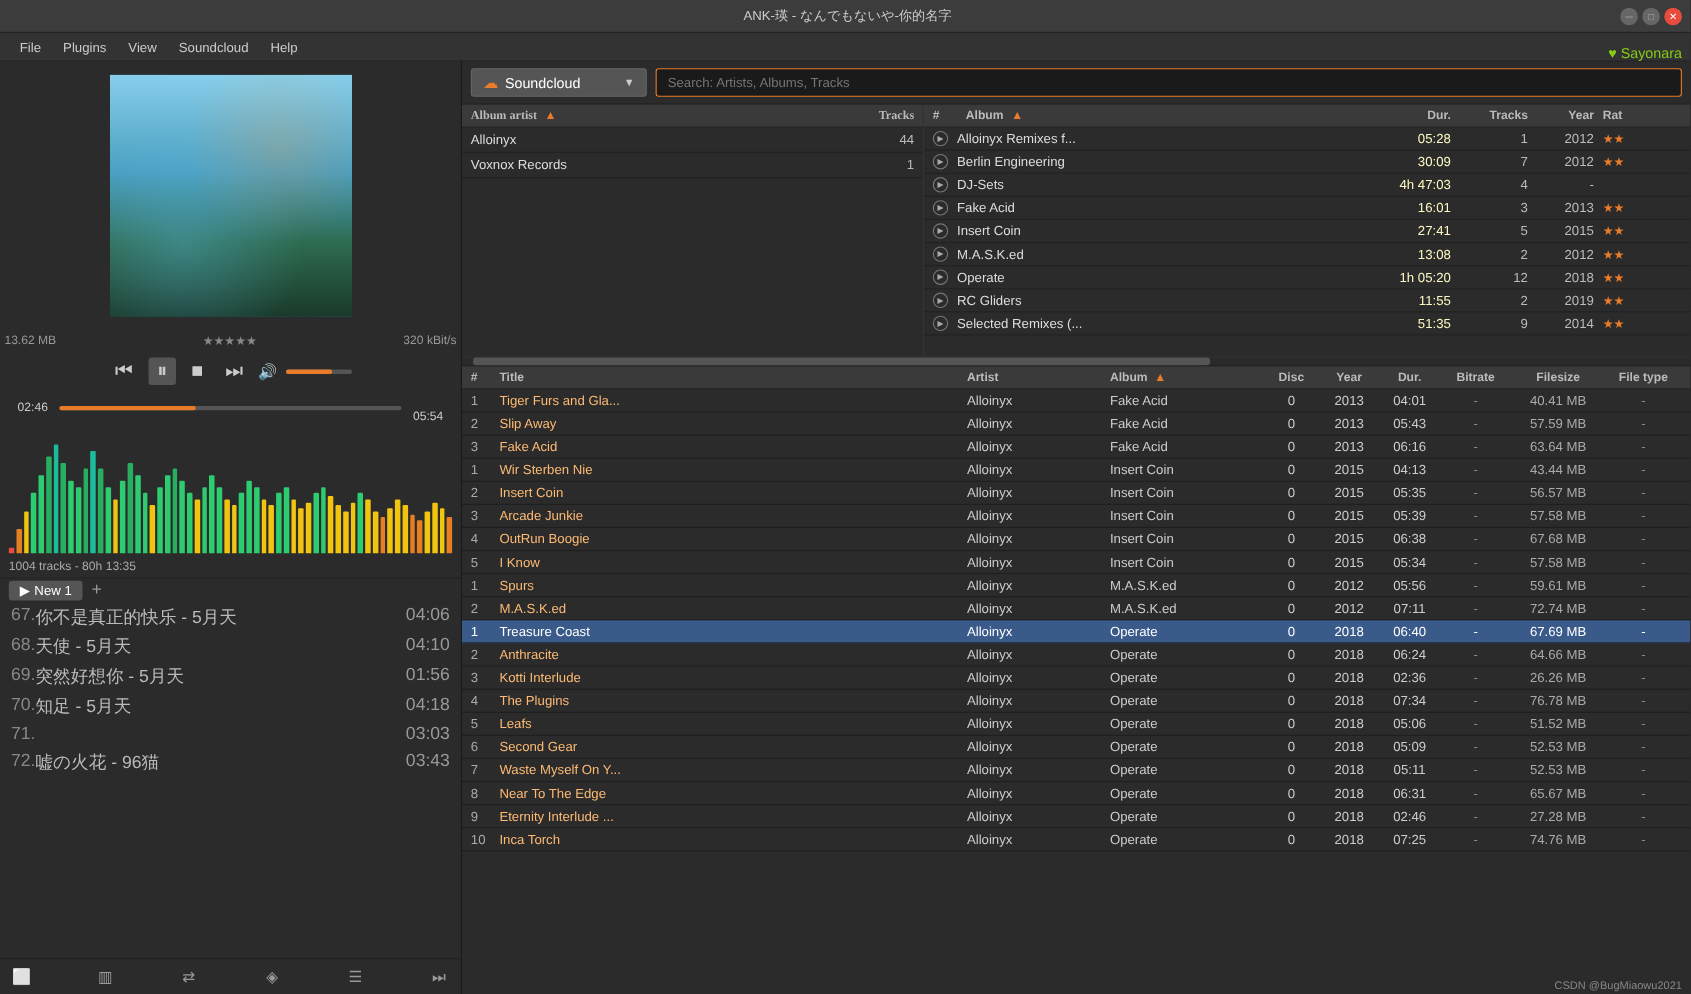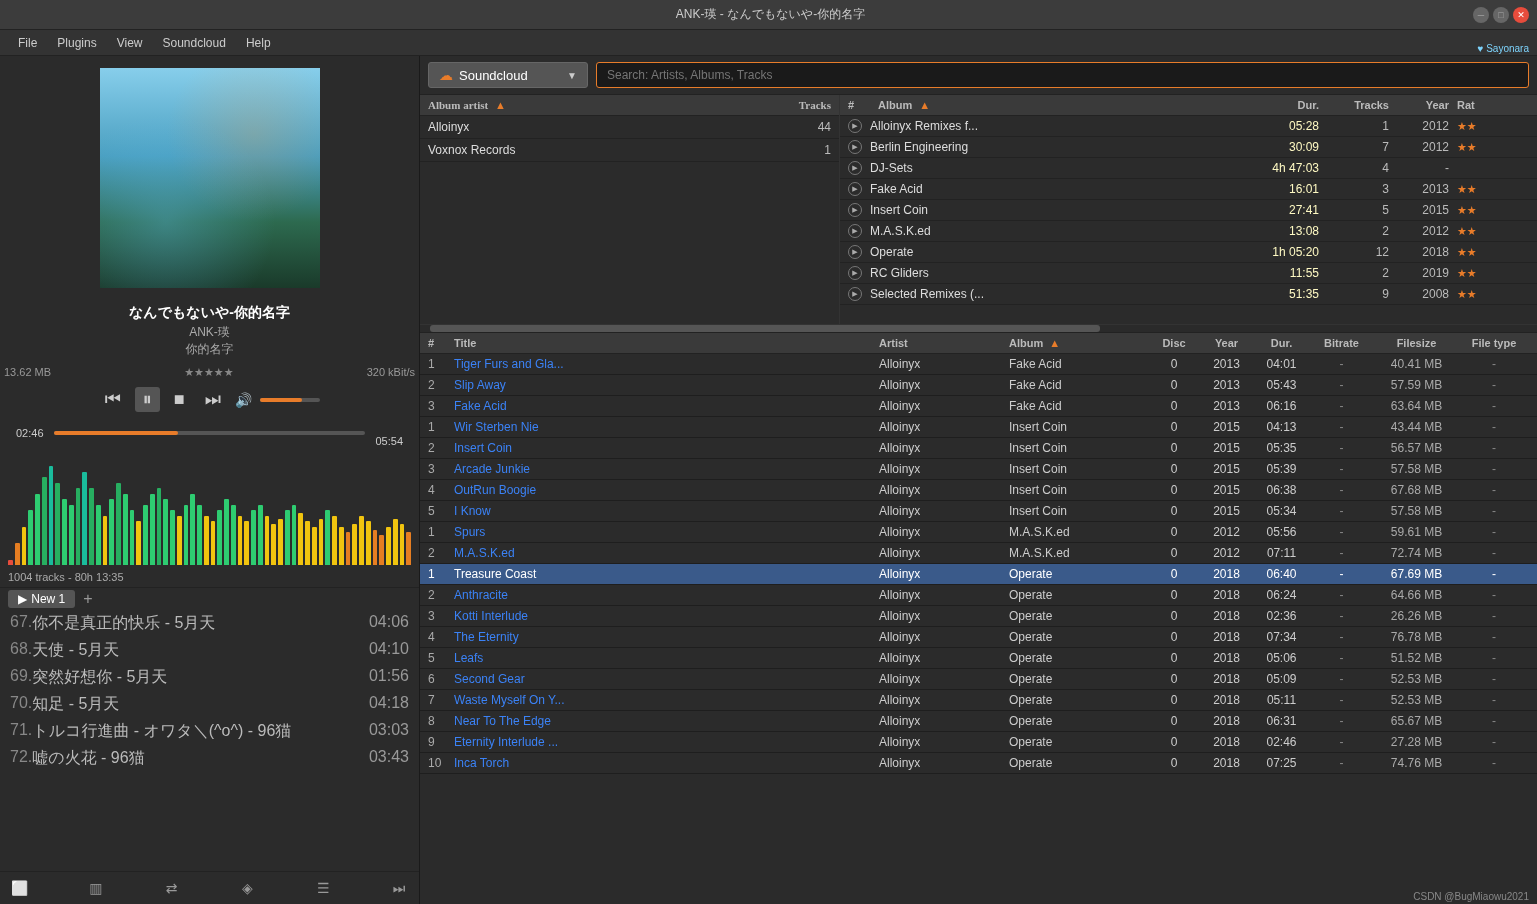--- a/index.html
+++ b/index.html
@@ -57,22 +57,22 @@
       border-bottom: 1px solid #222;
     }
     .menu-item {
       padding: 2px 10px;
       color: #ccc;
       cursor: pointer;
       font-size: 12px;
     }
     #sayonora-link {
       margin-left: auto;
-      color: #7dd3fc;
-      font-size: 10px;
+      color: #84cc16;
+      font-size: 13px;
       cursor: pointer;
       margin-top: 12px;
     }
 
     
     #main-layout {
       display: flex;
       height: calc(904px - 56px);
     }
 
@@ -391,21 +391,21 @@
       display: flex;
       align-items: center;
       padding: 3px 8px;
       border-bottom: 1px solid #1e1e1e;
       cursor: pointer;
     }
     .track-row.active { background: #3a5a8a; color: #fff; }
     .track-row.active .tc-cell { color: #fff; }
     .tc-cell { font-size: 12px; color: #ccc; overflow: hidden; text-overflow: ellipsis; white-space: nowrap; }
     .tc-cell.num { width: 26px; color: #aaa; }
-    .tc-cell.title { flex: 1; color: #3b82f6; font-weight: 500; }
+    .tc-cell.title { flex: 1; color: #fdba74; font-weight: 500; }
     .tc-cell.artist { width: 130px; }
     .tc-cell.album { width: 140px; }
     .tc-cell.disc { width: 50px; text-align: center; }
     .tc-cell.year { width: 55px; text-align: center; }
     .tc-cell.dur { width: 55px; text-align: center; }
     .tc-cell.bitrate { width: 65px; text-align: center; color: #888; }
     .tc-cell.filesize { width: 85px; text-align: center; color: #aaa; }
     .tc-cell.filetype { width: 70px; text-align: center; color: #888; }
 
     
@@ -518,25 +518,20 @@
           <rect x="117" y="143" width="8" height="22" rx="3" fill="#333" transform="rotate(-15, 121, 143)"></rect>
           <rect x="135" y="143" width="8" height="22" rx="3" fill="#333" transform="rotate(15, 139, 143)"></rect>
 
           <rect x="0" y="160" width="30" height="60" fill="rgba(0,0,0,0.3)"></rect>
           <rect x="160" y="150" width="25" height="70" fill="rgba(0,0,0,0.25)"></rect>
           <rect x="180" y="165" width="40" height="55" fill="rgba(0,0,0,0.2)"></rect>
         </svg>
       </div>
     </div>
 
-    <div id="track-info">
-      <div id="track-title">なんでもないや-你的名字</div>
-      <div id="track-artist">ANK-瑛</div>
-      <div id="track-album">你的名字</div>
-    </div>
 
     <div id="track-meta">
       <span>13.62 MB</span>
       <span id="stars">★★★★★</span>
       <span>320 kBit/s</span>
     </div>
 
     <div id="controls">
       <button class="ctrl-btn">⏮</button>
       <button class="ctrl-btn play-pause">⏸</button>
@@ -645,21 +640,20 @@
       <span class="playlist-item-title">突然好想你 - 5月天</span>
       <span class="playlist-item-duration">01:56</span>
     </div>
         <div class="playlist-item">
       <span class="playlist-item-num">70.</span>
       <span class="playlist-item-title">知足 - 5月天</span>
       <span class="playlist-item-duration">04:18</span>
     </div>
         <div class="playlist-item">
       <span class="playlist-item-num">71.</span>
-      <span class="playlist-item-title">トルコ行進曲 - オワタ＼(^o^) - 96猫</span>
       <span class="playlist-item-duration">03:03</span>
     </div>
         <div class="playlist-item">
       <span class="playlist-item-num">72.</span>
       <span class="playlist-item-title">嘘の火花 - 96猫</span>
       <span class="playlist-item-duration">03:43</span>
     </div>
       </div>
 
     <div id="bottom-controls">
@@ -780,21 +774,21 @@
       <span class="album-dur">11:55</span>
       <span class="album-tracks">2</span>
       <span class="album-year">2019</span>
       <span class="album-rating" style="color:#e87c2a;">★★</span>
     </div>
             <div class="album-row">
       <div class="album-play-btn">▶</div>
       <span class="album-name">Selected Remixes (...</span>
       <span class="album-dur">51:35</span>
       <span class="album-tracks">9</span>
-      <span class="album-year">2008</span>
+      <span class="album-year">2014</span>
       <span class="album-rating" style="color:#e87c2a;">★★</span>
     </div>
           </div>
       </div>
     </div>
 
     <div style="height:8px; background:#2a2a2a; border-bottom:1px solid #222;">
       <div style="width:60%; height:100%; background:#555; border-radius:3px; margin-left:10px;"></div>
     </div>
 
@@ -966,21 +960,21 @@
       <span class="tc-cell album">Operate</span>
       <span class="tc-cell disc">0</span>
       <span class="tc-cell year">2018</span>
       <span class="tc-cell dur">02:36</span>
       <span class="tc-cell bitrate">-</span>
       <span class="tc-cell filesize">26.26 MB</span>
       <span class="tc-cell filetype">-</span>
     </div>
           <div class="track-row">
       <span class="tc-cell num">4</span>
-      <span class="tc-cell title">The Eternity</span>
+      <span class="tc-cell title">The Plugins</span>
       <span class="tc-cell artist">Alloinyx</span>
       <span class="tc-cell album">Operate</span>
       <span class="tc-cell disc">0</span>
       <span class="tc-cell year">2018</span>
       <span class="tc-cell dur">07:34</span>
       <span class="tc-cell bitrate">-</span>
       <span class="tc-cell filesize">76.78 MB</span>
       <span class="tc-cell filetype">-</span>
     </div>
           <div class="track-row">

